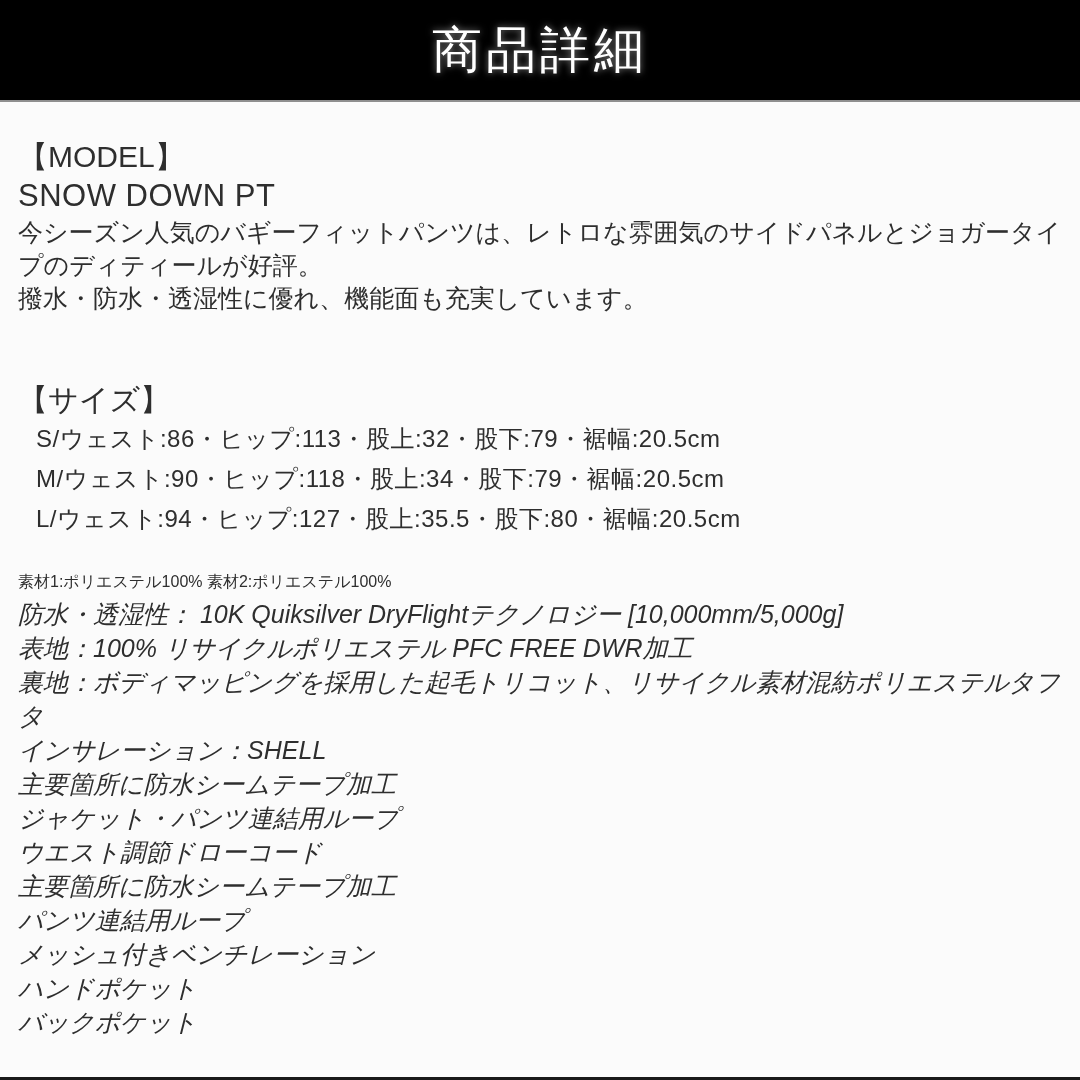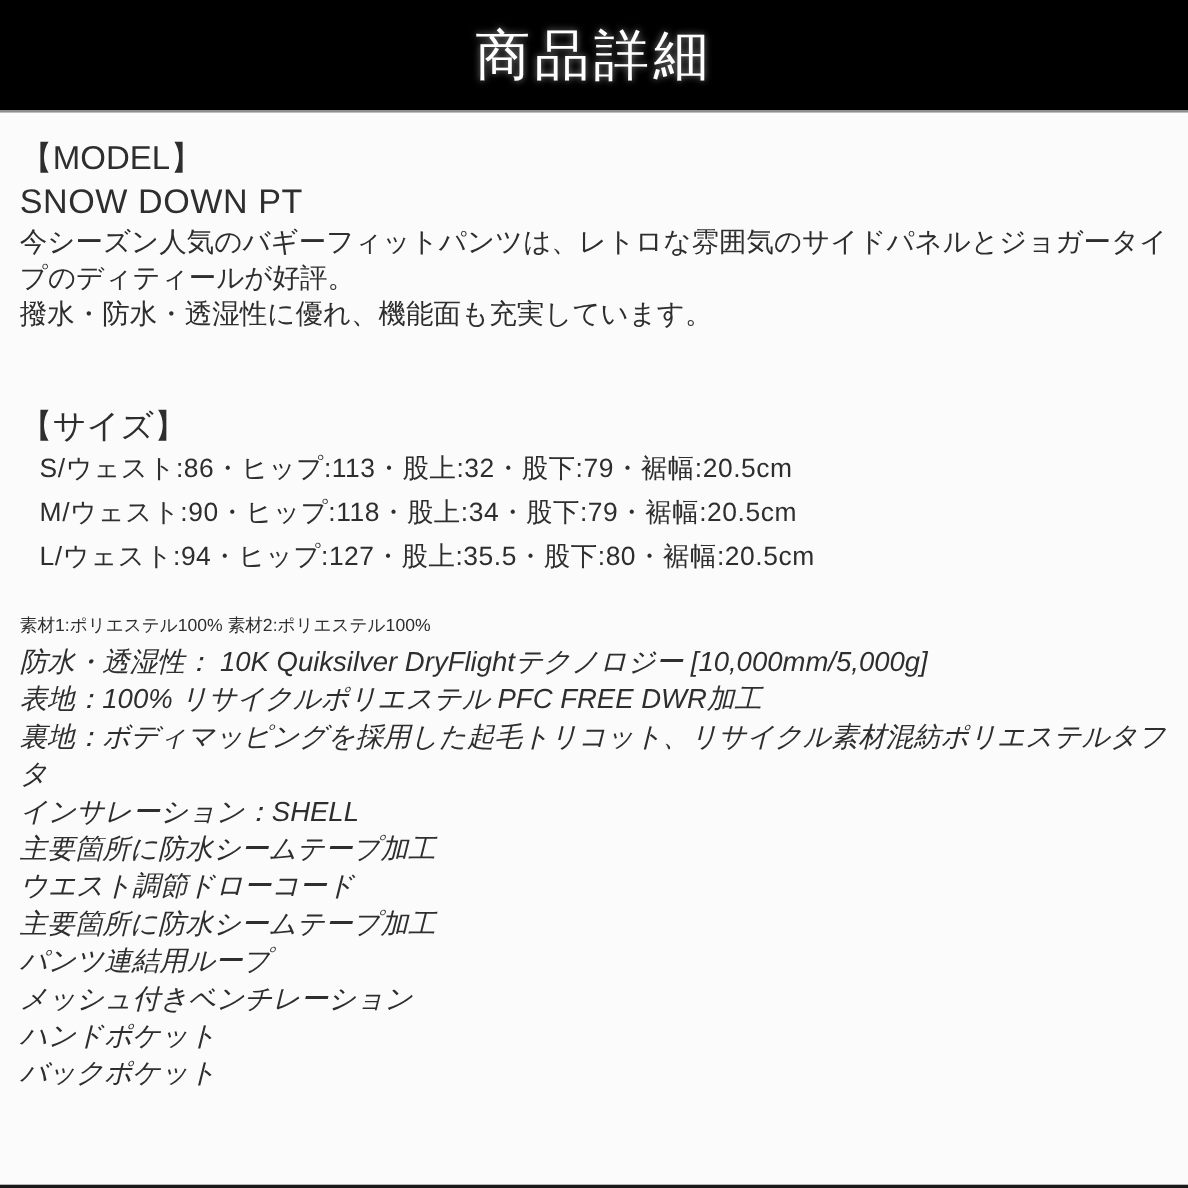--- a/index.html
+++ b/index.html
@@ -27,21 +27,21 @@
   }
   .header .title {
     margin: 4px;
     color: #ffffff;
     font-size: 50px;
     font-weight: normal;
     letter-spacing: 4px;
     text-shadow: 0 0 7px rgba(255,255,255,0.55);
   }
   .content {
-    padding: 24px 16px 0 18px;
+    padding: 36px 16px 0 18px;
   }
   .heading {
     font-size: 30px;
     line-height: 38px;
   }
   .model-name {
     font-size: 31px;
     line-height: 40px;
     letter-spacing: 0.5px;
   }
@@ -112,20 +112,21 @@
       </div>
       <div class="materials">素材1:ポリエステル100% 素材2:ポリエステル100%</div>
     </section>
 
     <section class="specs">
       <div>防水・透湿性： 10K Quiksilver DryFlightテクノロジー [10,000mm/5,000g]</div>
       <div>表地：100% リサイクルポリエステル PFC FREE DWR加工</div>
       <div>裏地：ボディマッピングを採用した起毛トリコット、リサイクル素材混紡ポリエステルタフタ</div>
       <div>インサレーション：SHELL</div>
       <div>主要箇所に防水シームテープ加工</div>
+      <div>ジャケット・パンツ連結用ループ</div>
       <div>ウエスト調節ドローコード</div>
       <div>主要箇所に防水シームテープ加工</div>
       <div>パンツ連結用ループ</div>
       <div>メッシュ付きベンチレーション</div>
       <div>ハンドポケット</div>
       <div>バックポケット</div>
     </section>
 
   </main>
 

